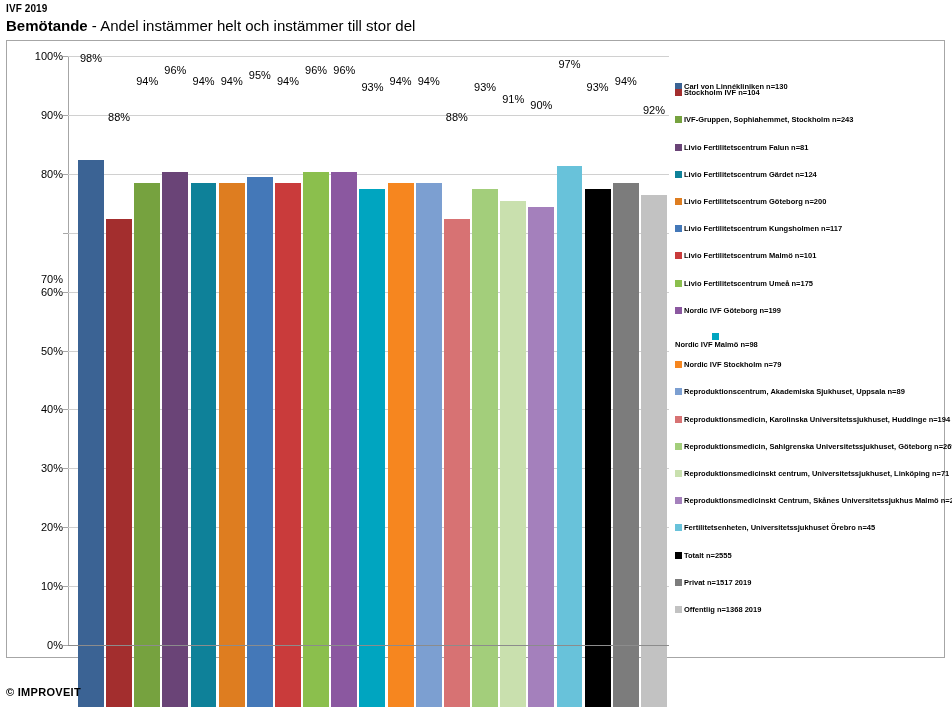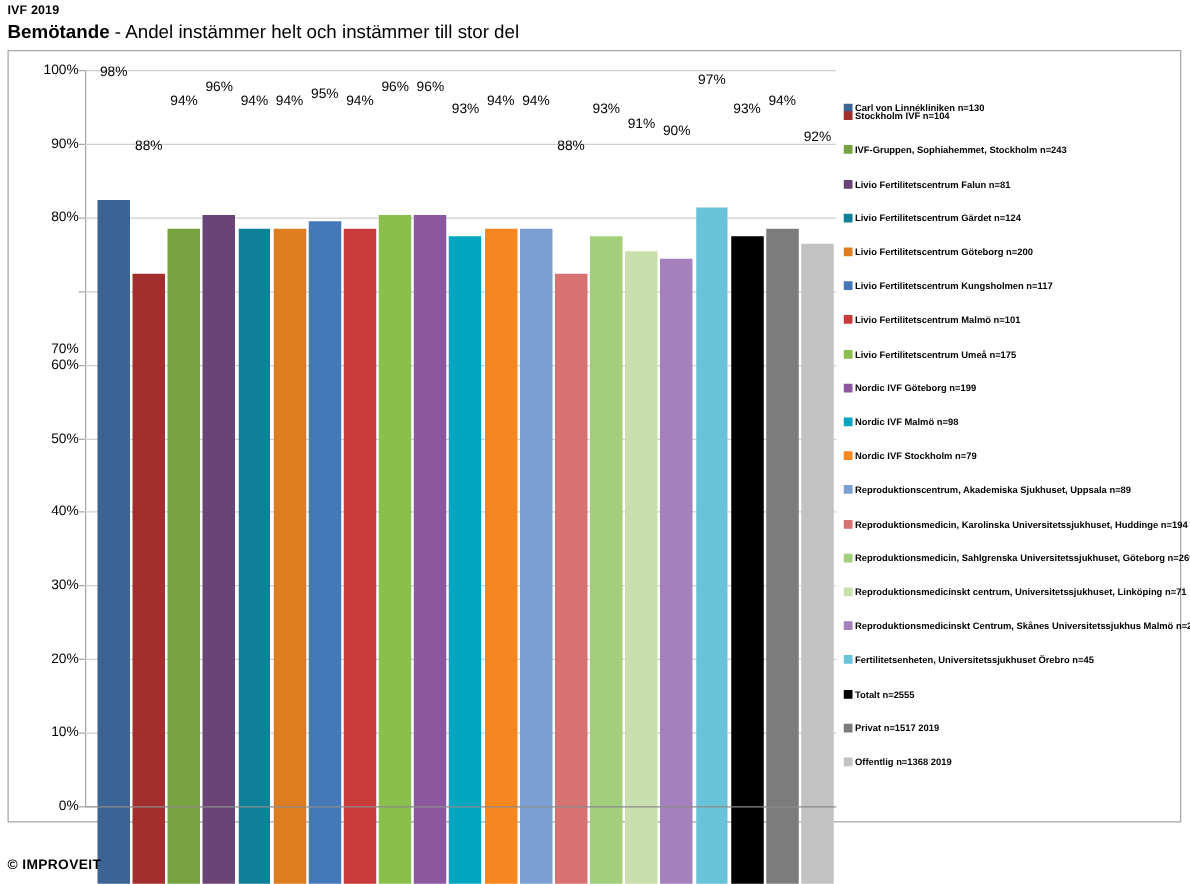--- a/index.html
+++ b/index.html
@@ -322,21 +322,21 @@
         <span class="legend-text">Livio Fertilitetscentrum Malmö n=101</span>
       </div>
       <div class="legend-item" style="top: 222.6px;">
         <span class="legend-swatch" style="background: rgb(139, 191, 77);"></span>
         <span class="legend-text">Livio Fertilitetscentrum Umeå n=175</span>
       </div>
       <div class="legend-item" style="top: 249.8px;">
         <span class="legend-swatch" style="background: rgb(139, 88, 160);"></span>
         <span class="legend-text">Nordic IVF Göteborg n=199</span>
       </div>
-      <div class="legend-item" style="top: 277px;">
+      <div class="legend-item" style="top: 277px; flex-direction: column;">
         <span class="legend-swatch" style="background: rgb(0, 165, 192);"></span>
         <span class="legend-text">Nordic IVF Malmö n=98</span>
       </div>
       <div class="legend-item" style="top: 304.2px;">
         <span class="legend-swatch" style="background: rgb(246, 134, 31);"></span>
         <span class="legend-text">Nordic IVF Stockholm n=79</span>
       </div>
       <div class="legend-item" style="top: 331.4px;">
         <span class="legend-swatch" style="background: rgb(124, 159, 209);"></span>
         <span class="legend-text">Reproduktionscentrum, Akademiska Sjukhuset, Uppsala n=89</span>

